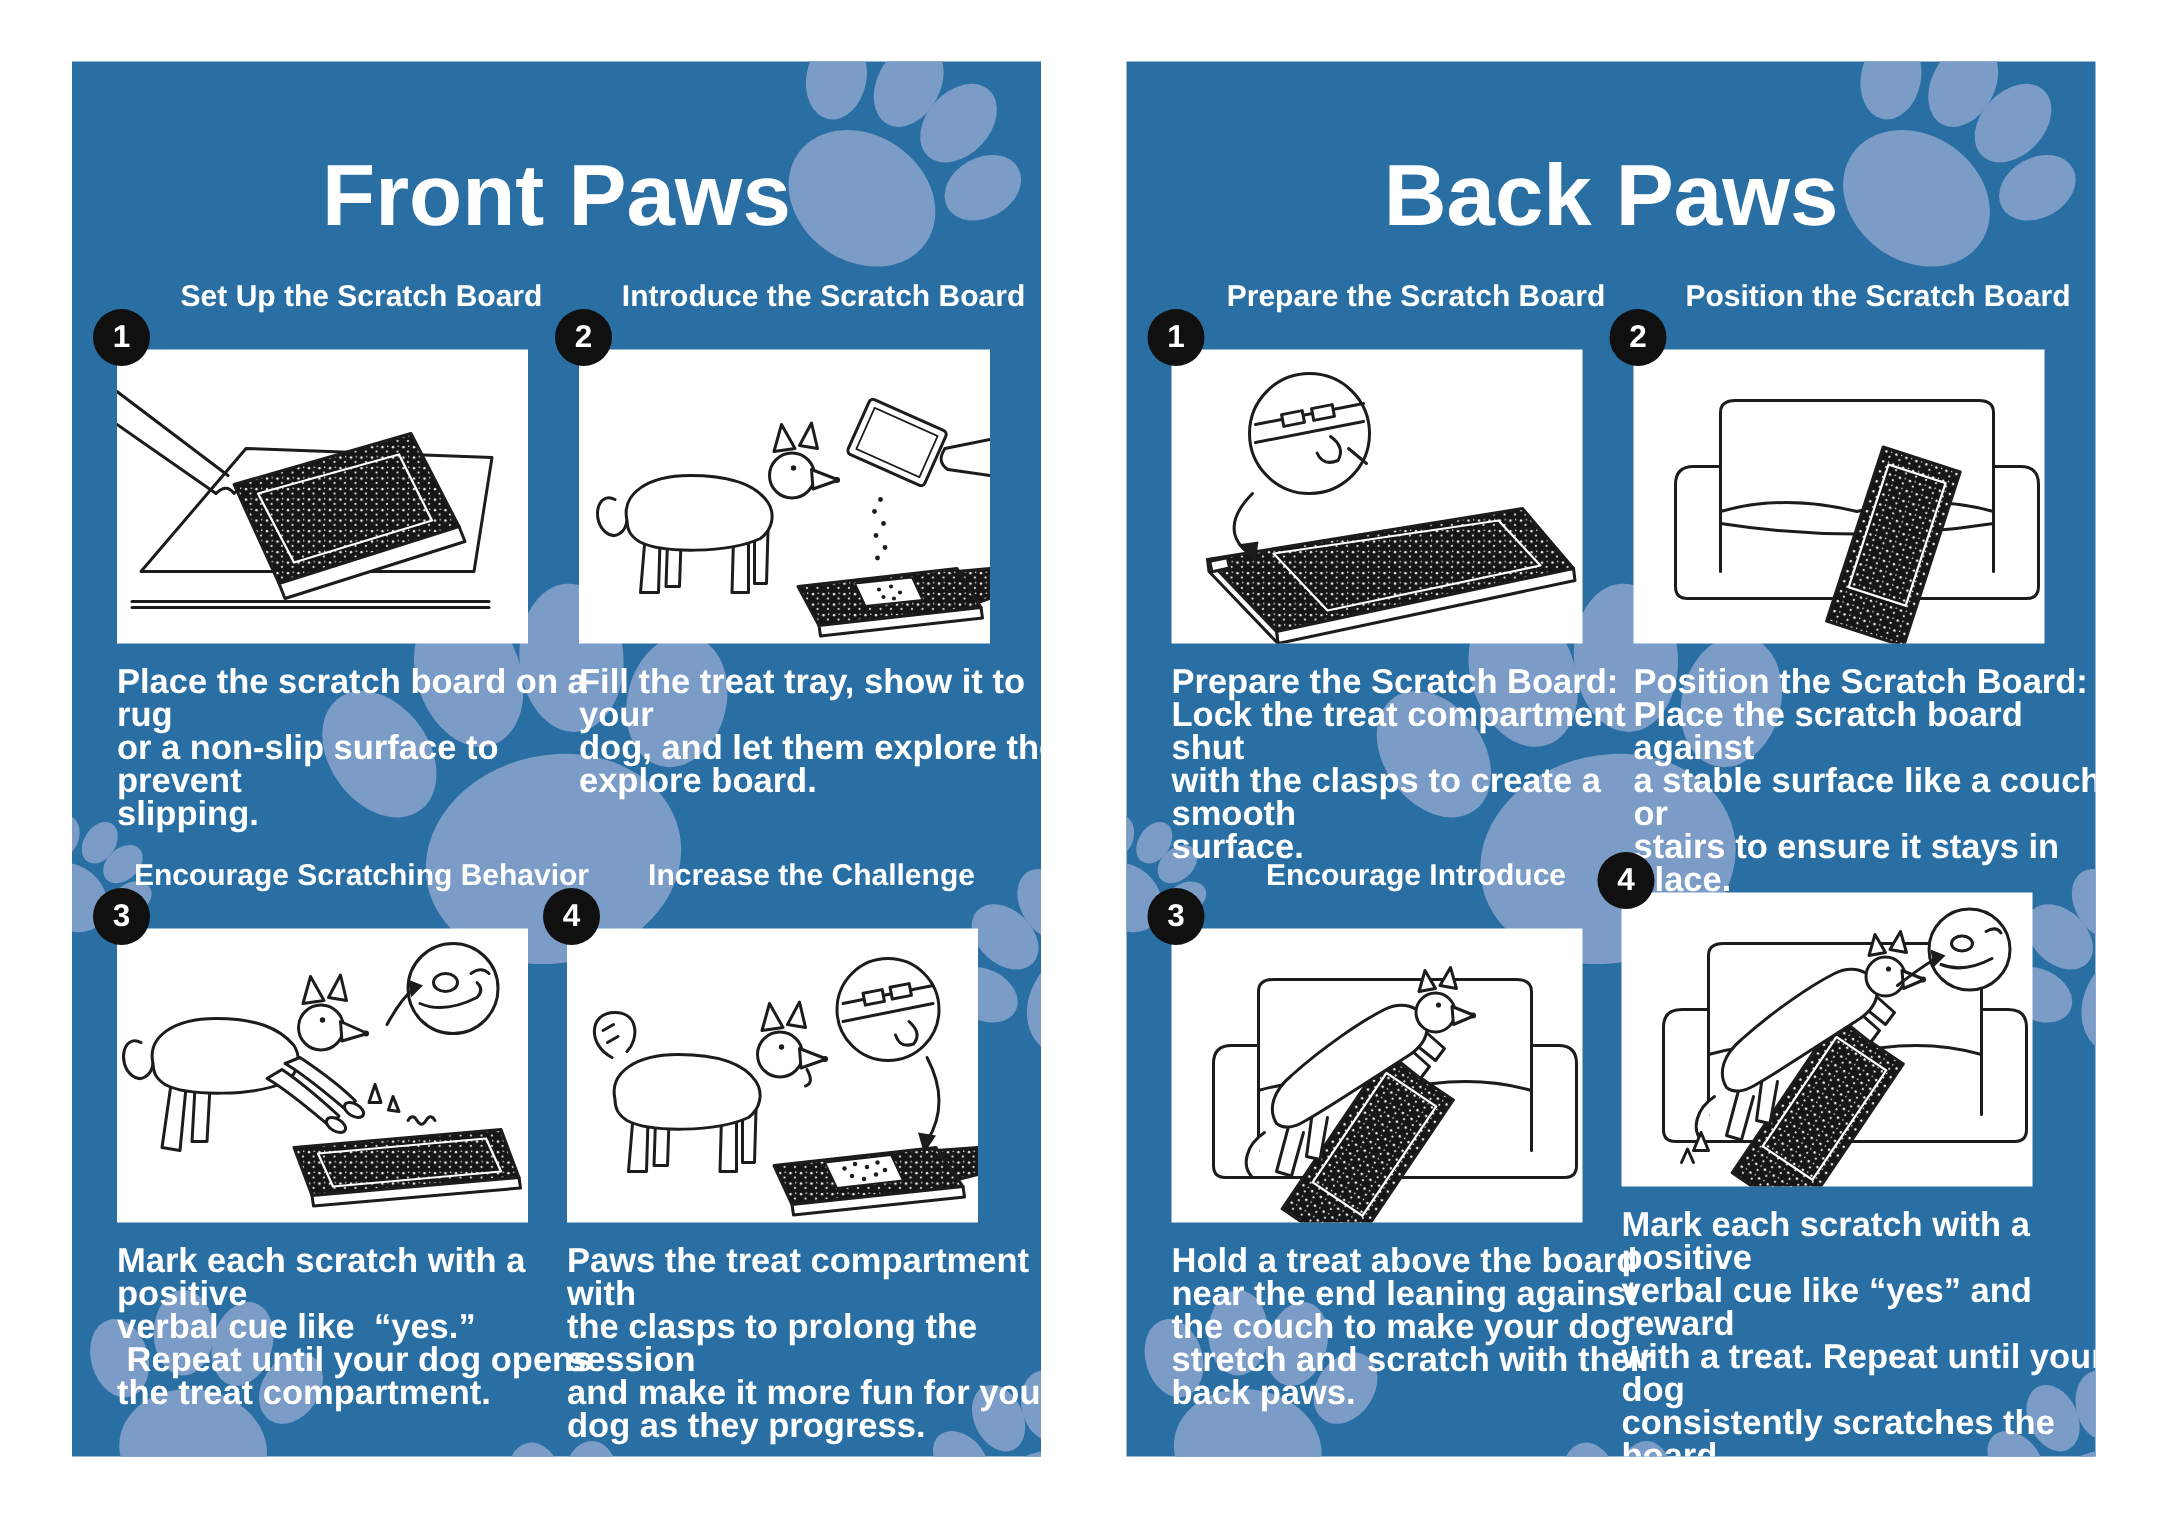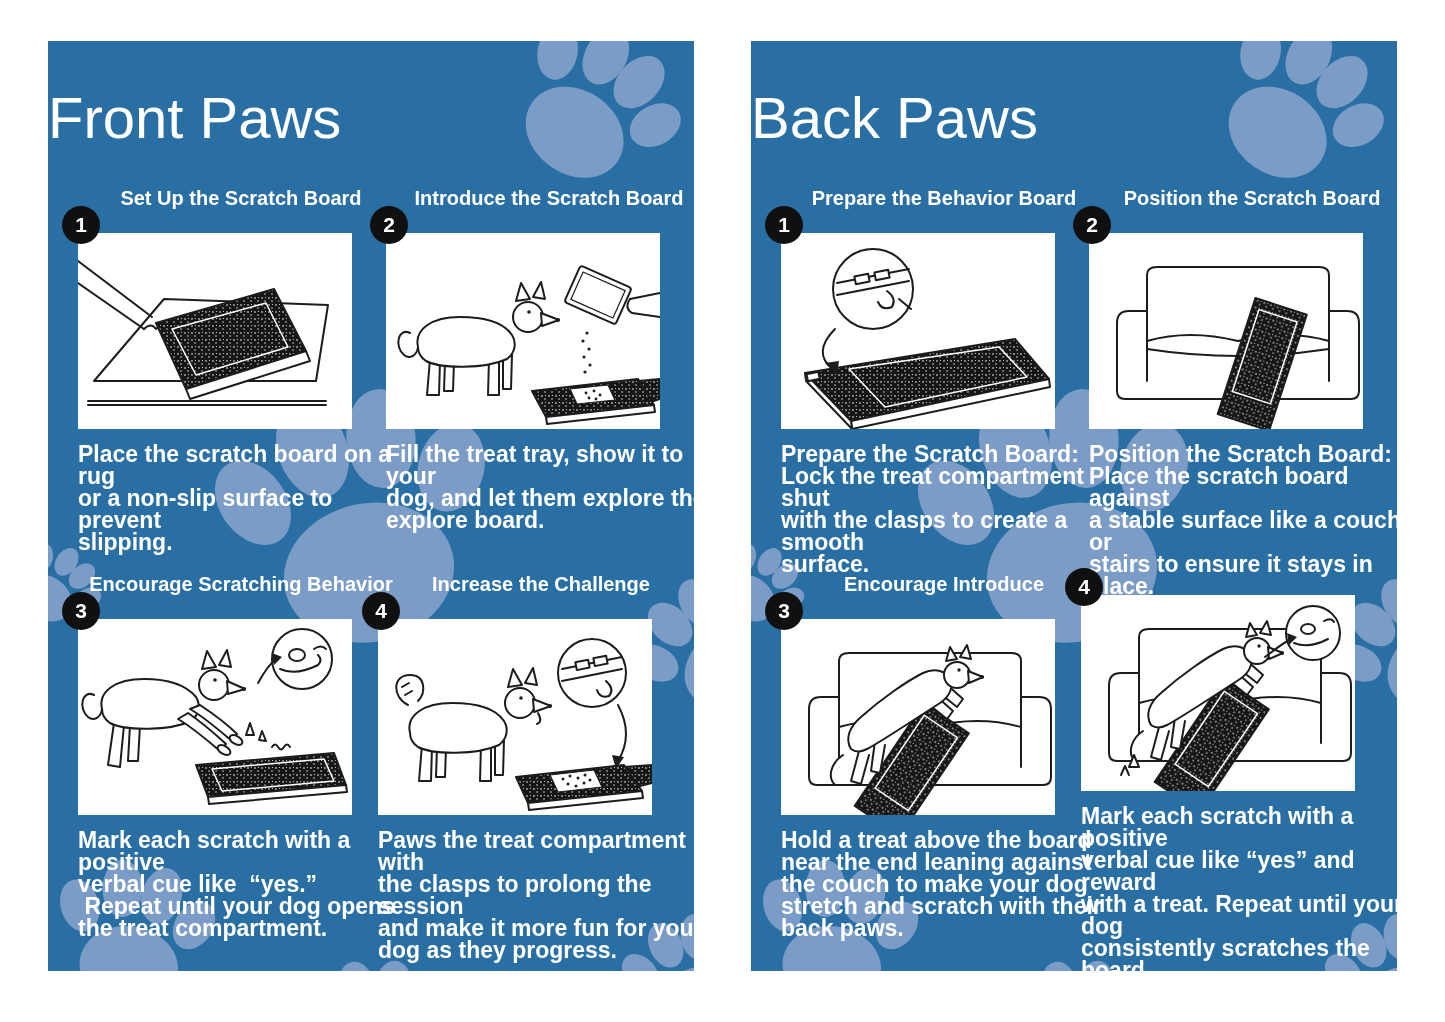--- a/index.html
+++ b/index.html
@@ -5,22 +5,22 @@
   :root{
     --page-bg:#ffffff; --card-bg:#2a6fa3; --paw-print:#7b9cc6;
     --text:#ffffff; --badge-bg:#101010; --badge-text:#ffffff; --line-art:#1c1c1c;
   }
   *{box-sizing:border-box;}
   body{margin:0;width:1445px;height:1022px;position:relative;background:var(--page-bg);
        font-family:"Liberation Sans",sans-serif;overflow:hidden;}
   .card{position:absolute;top:41px;width:646px;height:930px;background:var(--card-bg);overflow:hidden;}
   #card-front{left:48px;} #card-back{left:751px;}
   .paw{position:absolute;fill:var(--paw-print);z-index:1;}
-  .card-title{position:absolute;top:43px;left:0;width:100%;color:var(--text);
-       font-size:58px;font-weight:normal;letter-spacing:0;z-index:2;}
+  .card-title{position:absolute;top:56px;left:0;width:100%;text-align:center;color:var(--text);
+       font-size:58px;font-weight:bold;letter-spacing:0;z-index:2;}
   .step{position:absolute;width:326px;z-index:2;}
   .slot-a{left:30px;top:146px;} .slot-b{left:338px;top:146px;}
   .slot-c{left:30px;top:532px;} .slot-d{left:330px;top:532px;}
   .step-title{height:24px;text-align:center;color:var(--text);font-size:20px;font-weight:bold;white-space:nowrap;}
   .figure{position:relative;margin-top:22px;width:274px;height:196px;background:#ffffff;}
   .figure svg.illu{display:block;width:274px;height:196px;}
   .badge{position:absolute;left:-16px;top:-27px;width:38px;height:38px;border-radius:50%;
        background:var(--badge-bg);color:var(--badge-text);font-size:21px;font-weight:bold;
        display:flex;align-items:center;justify-content:center;z-index:3;}
   .step-desc{margin-top:14px;color:var(--text);font-size:23px;font-weight:bold;line-height:22px;white-space:pre-wrap;}
@@ -264,21 +264,21 @@
   <svg class="paw" style="left:565px;top:858px;width:155px;height:155px;transform:rotate(-18deg)">
       <use href="#pawshape"></use>
     </svg>
   <svg class="paw" style="left:240px;top:900px;width:175px;height:175px;transform:rotate(-4deg)">
       <use href="#pawshape"></use>
     </svg>
 
   <div class="card-title">Back Paws</div>
 
   <div class="step slot-a">
-    <div class="step-title">Prepare the Behavior Board</div>
+    <div class="step-title">Prepare the Scratch Board</div>
     <div class="figure">
       <div class="badge">1</div>
       <svg class="illu" viewBox="0 0 274 196">
         <g class="ln" stroke-width="2" fill="none" stroke-linejoin="round" stroke-linecap="round">
           <polygon points="24,140 234,106 268,146 70,188" fill="url(#speckle)"></polygon>
           <polygon points="68,136 218,114 246,144 104,174" stroke="#ffffff" stroke-width="1.5"></polygon>
           <polygon points="70,188 268,146 269,154 71,196" fill="#ffffff"></polygon>
           <polygon points="24,140 70,188 71,196 25,148" fill="#ffffff"></polygon>
           <rect x="26" y="140" width="12" height="7" transform="rotate(-12 32 143)" fill="#ffffff"></rect>
           <circle cx="92" cy="56" r="40" fill="#ffffff"></circle>

